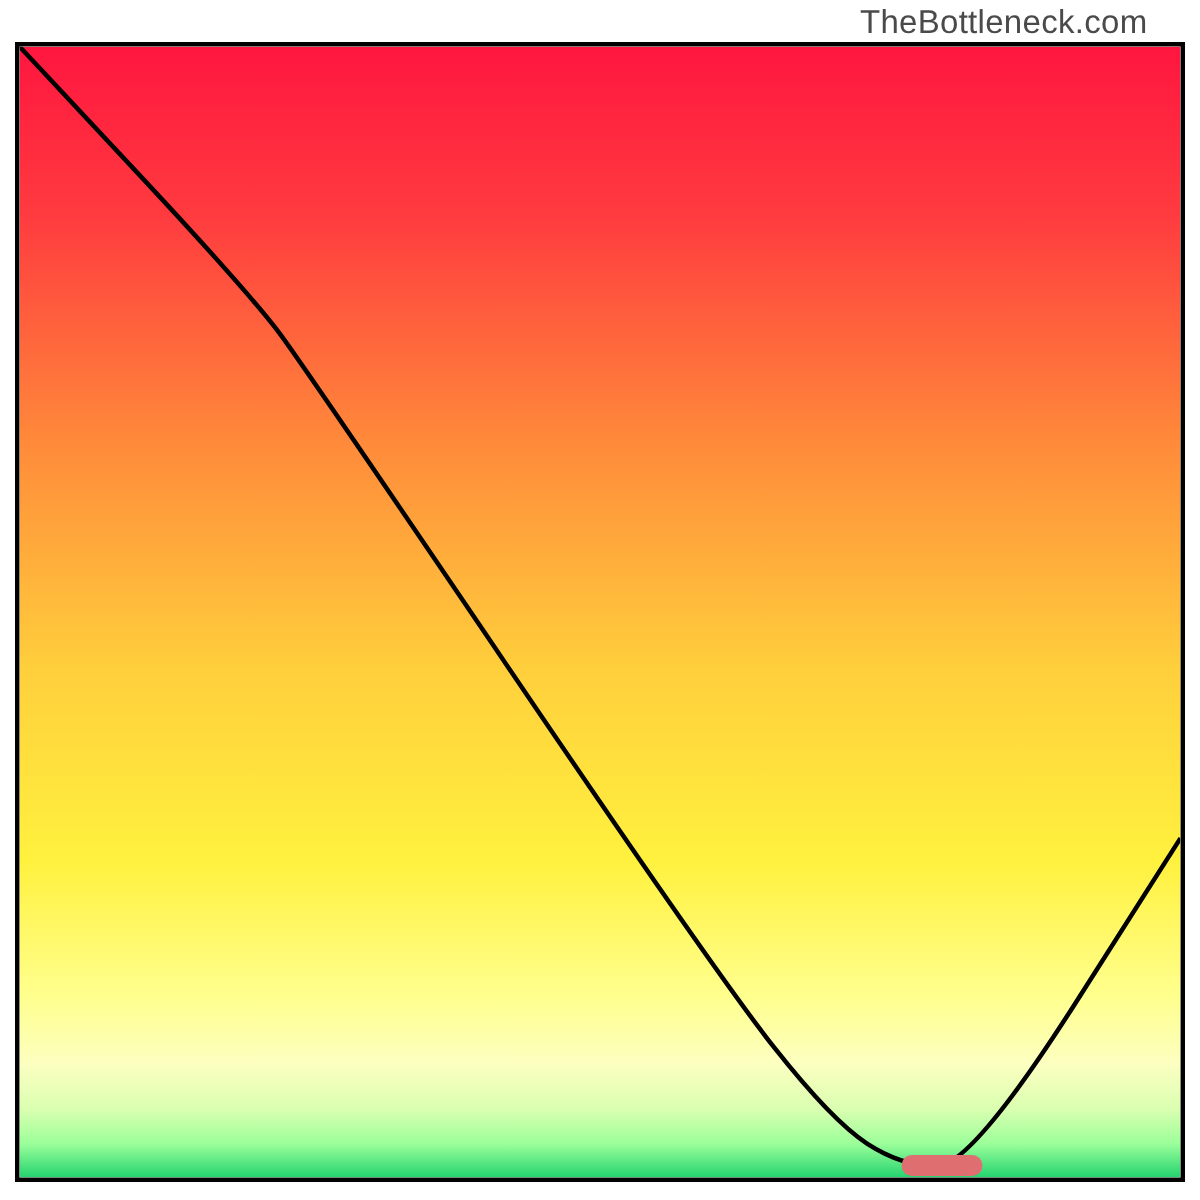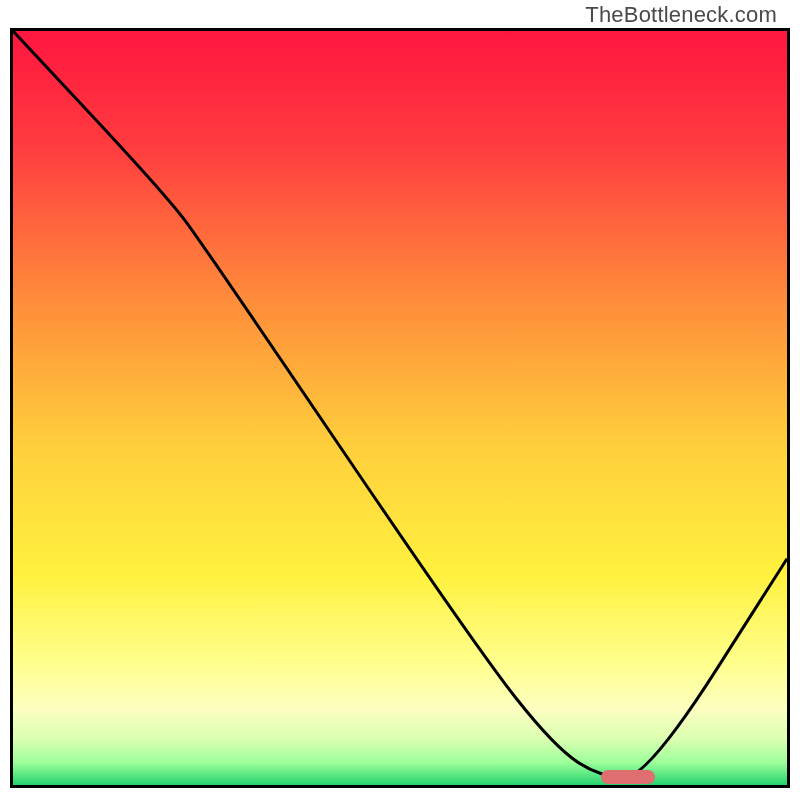--- a/index.html
+++ b/index.html
@@ -7,21 +7,20 @@
     padding: 0;
     width: 800px;
     height: 800px;
     background: #ffffff;
     font-family: Arial, Helvetica, sans-serif;
   }
   .container {
     position: relative;
     width: 775px;
     height: 800px;
-    padding-left: 12px;
   }
   .watermark {
     position: absolute;
     top: 2px;
     right: 10px;
     font-size: 22px;
     font-weight: 500;
     color: #4a4a4a;
     letter-spacing: 0.2px;
   }

